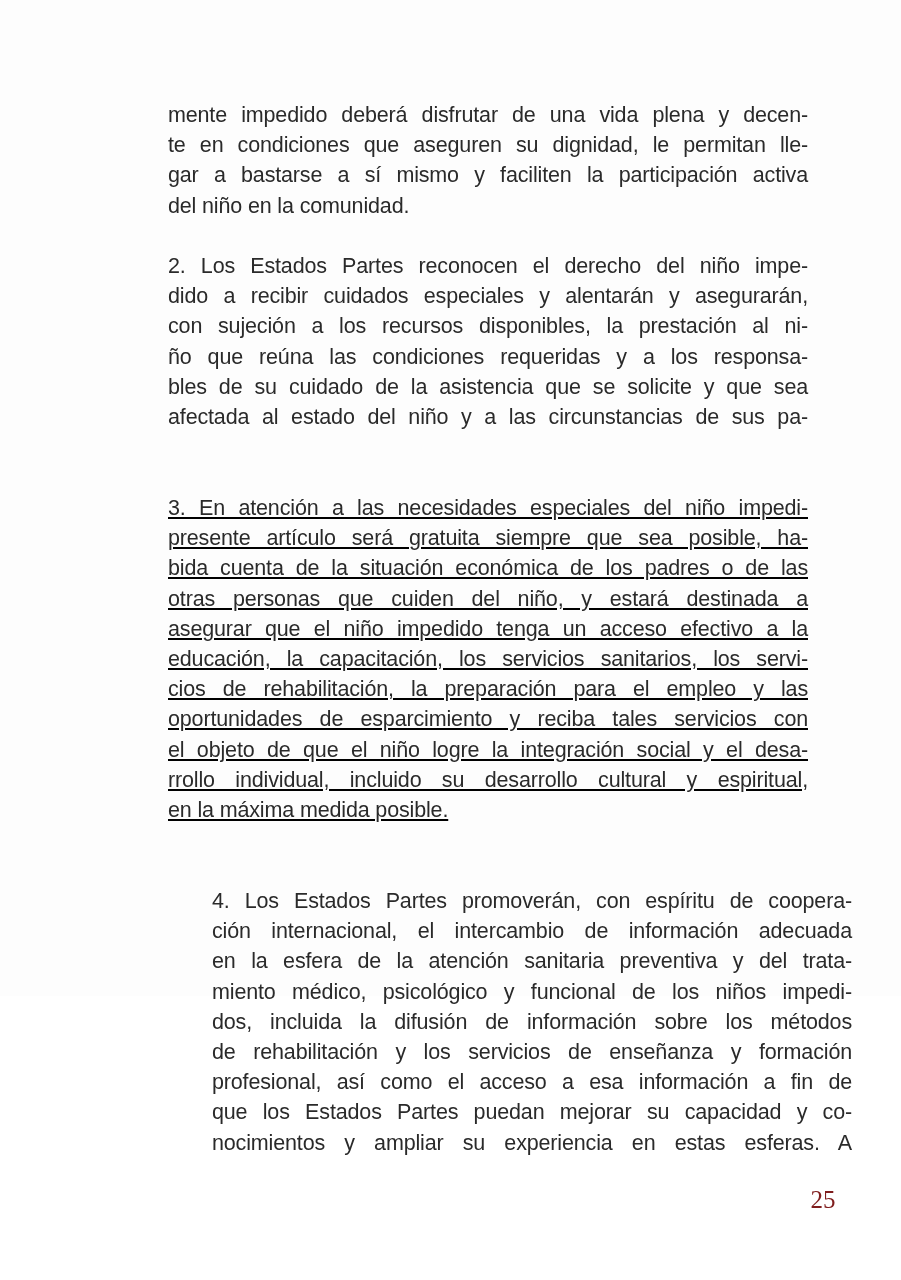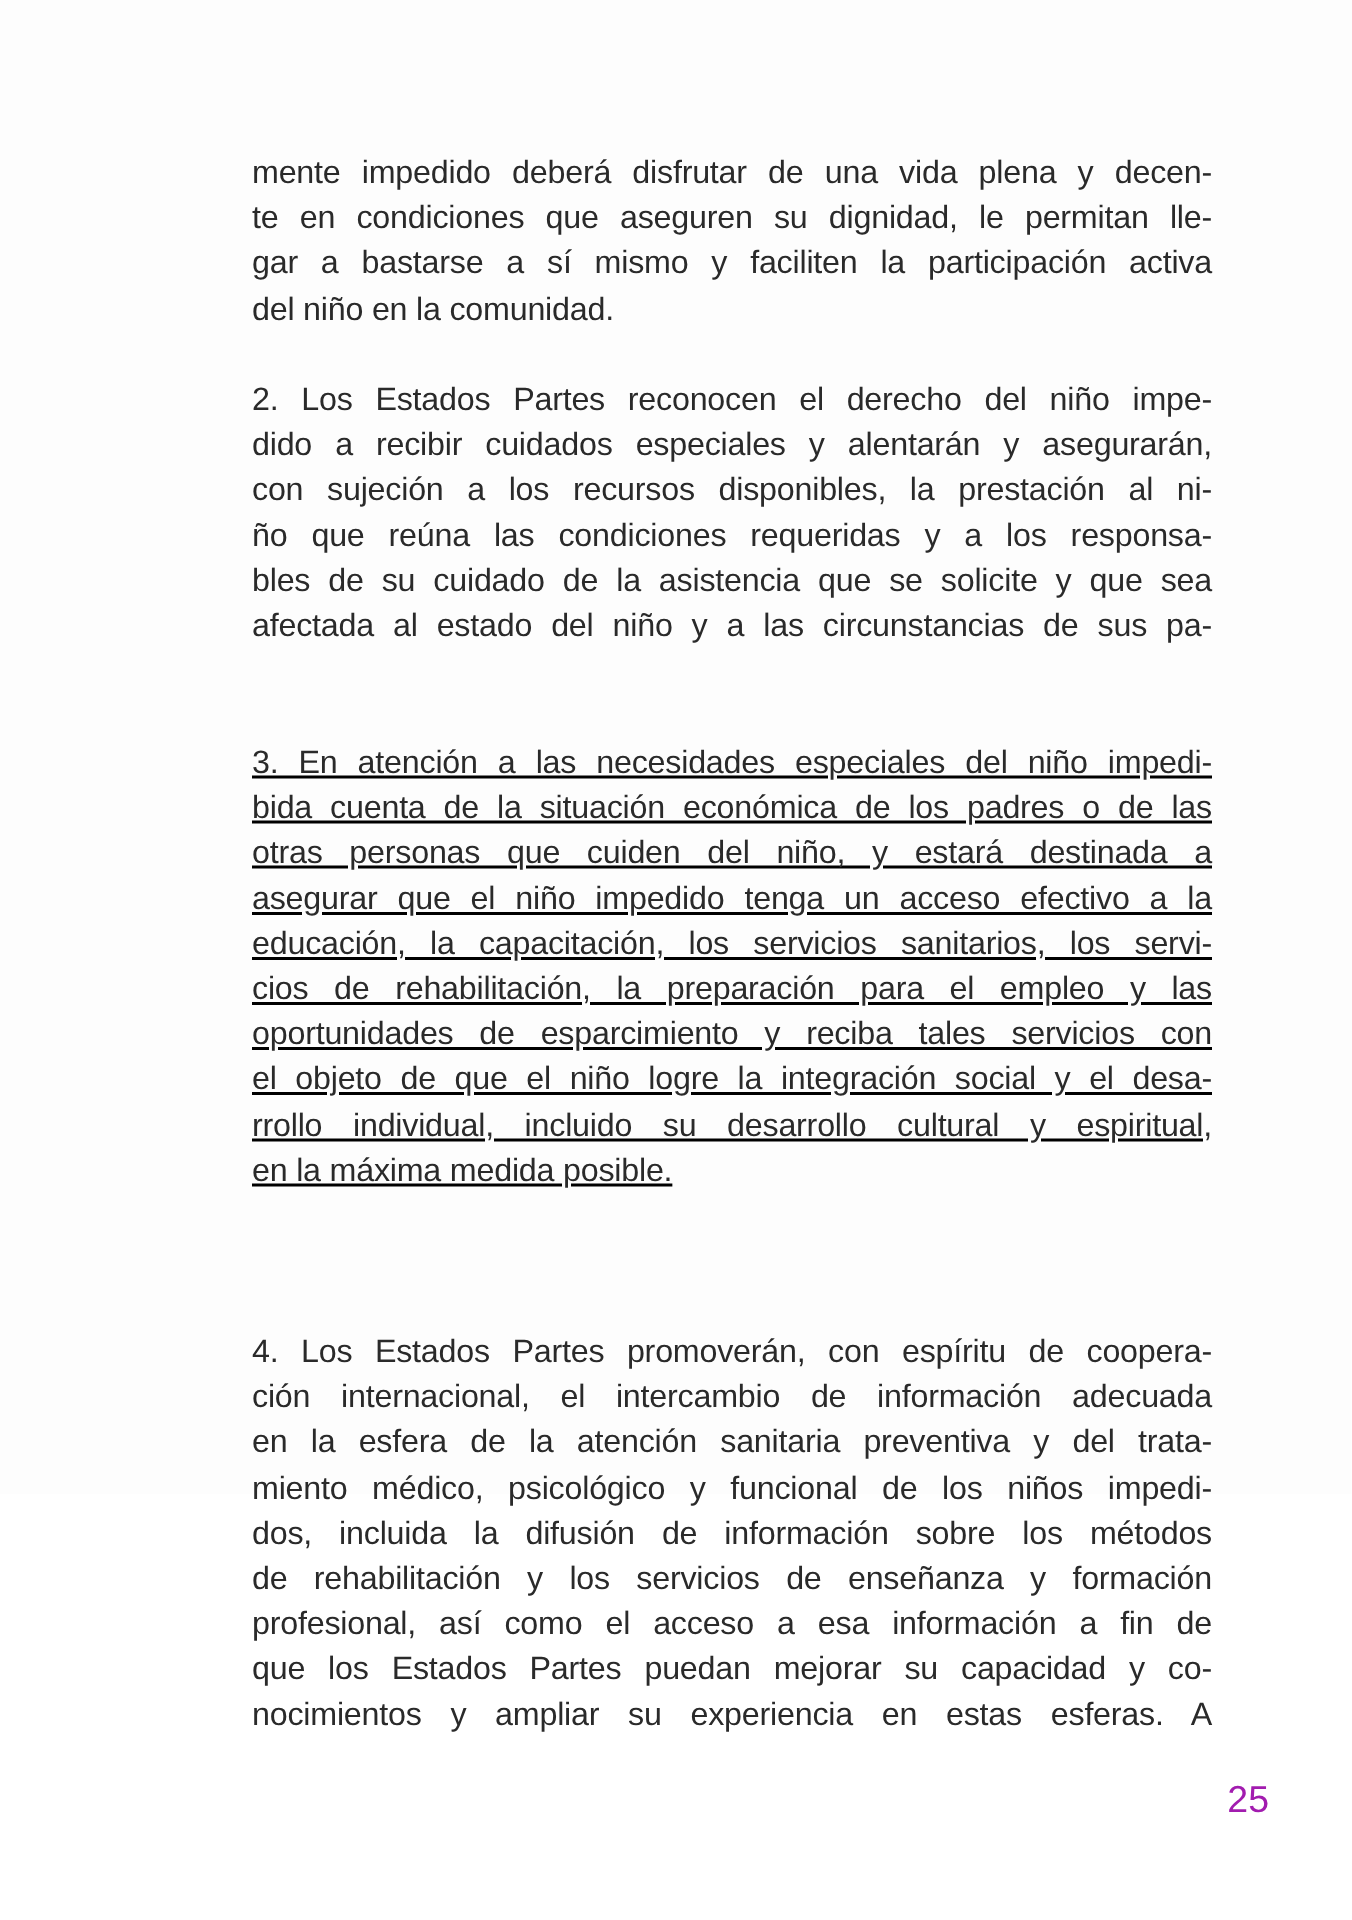--- a/index.html
+++ b/index.html
@@ -13,22 +13,22 @@
     font-family: "Liberation Sans", sans-serif;
     font-size: 21.5px;
     color: #2a2a2a;
     text-align: justify;
     text-align-last: justify;
     white-space: nowrap;
     letter-spacing: -0.15px;
   }
   .line.last { text-align-last: left; }
   .pnum {
-    position: absolute; left: 800px; top: 1186px; width: 46px; text-align: right;
-    font-family: Liberation Sans, sans-serif; font-size: 25px; color: #a21caf;
+    position: absolute; left: 800px; top: 1186px; width: 46px; text-align: center;
+    font-family: Liberation Serif, serif; font-size: 25px; color: #7f1d1d;
   }
 </style>
 </head>
 <body>
 
 <div class="page">
 
   <div class="para" style="top:100px;">
     <span class="line">mente impedido deberá disfrutar de una vida plena y decen-</span>
     <span class="line">te en condiciones que aseguren su dignidad, le permitan lle-</span>
@@ -40,32 +40,33 @@
     <span class="line">2. Los Estados Partes reconocen el derecho del niño impe-</span>
     <span class="line">dido a recibir cuidados especiales y alentarán y asegurarán,</span>
     <span class="line">con sujeción a los recursos disponibles, la prestación al ni-</span>
     <span class="line">ño que reúna las condiciones requeridas y a los responsa-</span>
     <span class="line">bles de su cuidado de la asistencia que se solicite y que sea</span>
     <span class="line">afectada al estado del niño y a las circunstancias de sus pa-</span>
   </div>
 
   <div class="para" style="top:493px;text-decoration:underline;">
     <span class="line">3. En atención a las necesidades especiales del niño impedi-</span>
+    <span class="line">presente artículo será gratuita siempre que sea posible, ha-</span>
     <span class="line">bida cuenta de la situación económica de los padres o de las</span>
     <span class="line">otras personas que cuiden del niño, y estará destinada a</span>
     <span class="line">asegurar que el niño impedido tenga un acceso efectivo a la</span>
     <span class="line">educación, la capacitación, los servicios sanitarios, los servi-</span>
     <span class="line">cios de rehabilitación, la preparación para el empleo y las</span>
     <span class="line">oportunidades de esparcimiento y reciba tales servicios con</span>
     <span class="line">el objeto de que el niño logre la integración social y el desa-</span>
     <span class="line">rrollo individual, incluido su desarrollo cultural y espiritual,</span>
     <span class="line last">en la máxima medida posible.</span>
   </div>
 
-  <div class="para" style="top:886px;">
+  <div class="para" style="top:886px;margin-left:44px;">
     <span class="line">4. Los Estados Partes promoverán, con espíritu de coopera-</span>
     <span class="line">ción internacional, el intercambio de información adecuada</span>
     <span class="line">en la esfera de la atención sanitaria preventiva y del trata-</span>
     <span class="line">miento médico, psicológico y funcional de los niños impedi-</span>
     <span class="line">dos, incluida la difusión de información sobre los métodos</span>
     <span class="line">de rehabilitación y los servicios de enseñanza y formación</span>
     <span class="line">profesional, así como el acceso a esa información a fin de</span>
     <span class="line">que los Estados Partes puedan mejorar su capacidad y co-</span>
     <span class="line">nocimientos y ampliar su experiencia en estas esferas. A</span>
   </div>

